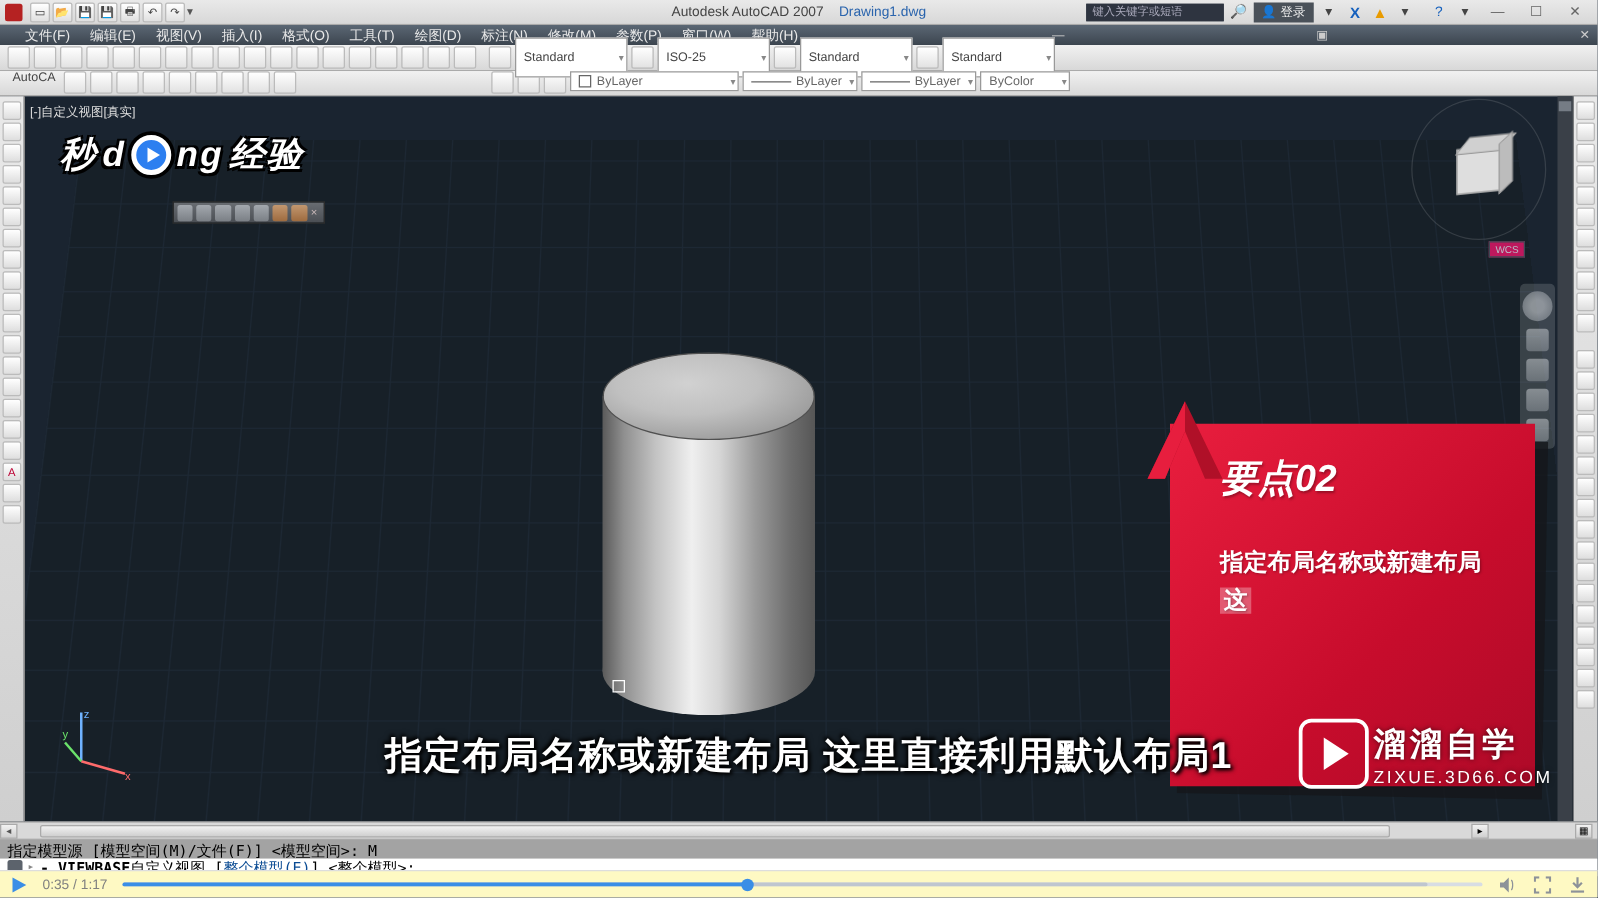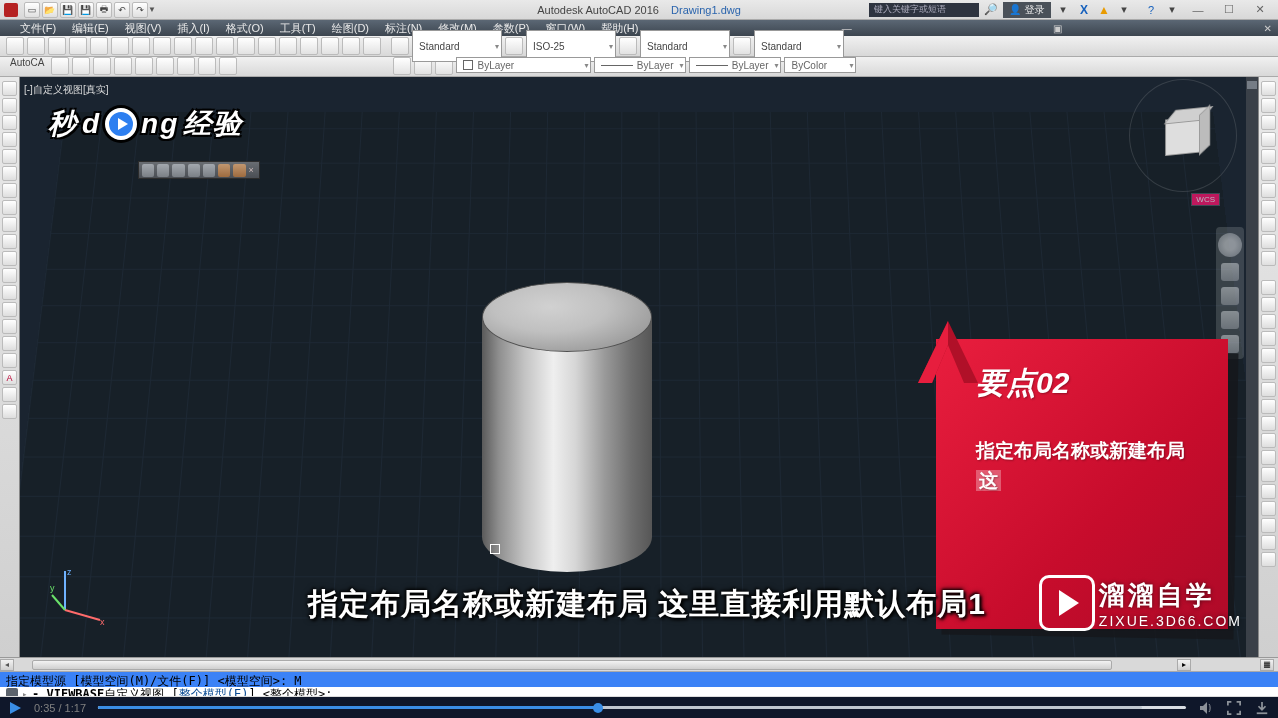--- a/index.html
+++ b/index.html
@@ -95,21 +95,21 @@
 
 
 .vscroll { position:absolute; right:0px; top:0; bottom:0; width:12px; background:#3a4048; }
 .vscroll .thumb { position:absolute; top:4px; left:1px; right:1px; height:8px; background:#757c85; }
 .hscroll { height:14px; background:#d9d9d9; border-top:1px solid #999; display:flex; align-items:center; }
 .hscroll .thumb { margin-left:18px; width:1080px; height:10px; background: linear-gradient(#f2f2f2,#cfcfcf); border:1px solid #aaa; border-radius:2px; }
 .hscroll .arrow { width:14px; height:12px; background: linear-gradient(#f2f2f2,#cfcfcf); border:1px solid #aaa; font-size:8px; color:#555; display:flex; align-items:center; justify-content:center; }
 .hscroll .sym { margin-left:auto; margin-right:4px; width:14px; height:12px; background: linear-gradient(#f2f2f2,#cfcfcf); border:1px solid #aaa; font-size:8px; display:flex; align-items:center; justify-content:center; }
 
 
-.cmdline { height:16px; background:#3b82f6; border-top:1px solid #aaa; font-family: "SimSun","Consolas",monospace; font-size:12px; color:#000; padding:1px 6px; white-space:nowrap; overflow:hidden; }
+.cmdline { height:16px; background:#a3a3a3; border-top:1px solid #aaa; font-family: "SimSun","Consolas",monospace; font-size:12px; color:#000; padding:1px 6px; white-space:nowrap; overflow:hidden; }
 .cmdline2 { height:14px; background:#fff; font-family: "SimSun","Consolas",monospace; font-size:12px; color:#000; padding:0 6px; display:flex; align-items:center; white-space:nowrap; overflow:hidden; }
 .cmdline2 .cmdprompt { color:#000; font-weight:bold; }
 .cmdline2 .hlink { color:#0a4b93; text-decoration:underline dotted; }
 .cmdicon { display:inline-block; width:12px; height:12px; background:#5c636c; border-radius:2px; margin-right:4px; vertical-align:middle; }
 .cmdchev { display:inline-block; width:10px; font-size:9px; color:#888; }
 
 
 .cardwrap { position:absolute; right:30px; top:262px; width:292px; height:290px; pointer-events:none; }
 .card-shadow { position:absolute; left:8px; top:12px; right:-8px; bottom:-8px; background:#15161a; opacity:.8; transform: rotate(1deg); }
 .card { position:absolute; inset:0; background: linear-gradient(135deg,#e91e3e 0%, #c70c2c 60%, #ae0a28 100%); color:#fff; padding: 24px 28px 24px 40px; }
@@ -129,21 +129,21 @@
 
 
 .watermark { position:absolute; right:16px; bottom:26px; display:flex; align-items:center; gap:4px; color:#fff; pointer-events:none; text-shadow:0 0 4px rgba(0,0,0,.6); }
 .watermark .wicon { width:56px; height:56px; border:3px solid #fff; border-radius:10px; display:flex; align-items:center; justify-content:center; }
 .watermark .wicon::after { content:""; border-left:20px solid #fff; border-top:13px solid transparent; border-bottom:13px solid transparent; margin-left:5px; }
 .watermark .wt { display:flex; flex-direction:column; }
 .watermark .wt .l1 { font-size:26px; font-weight:700; letter-spacing:3px; }
 .watermark .wt .l2 { font-size:14px; letter-spacing:2px; }
 
 
-.player { position:absolute; left:0; right:0; bottom:0; height:22px; background:#0f172a; border-top:1px solid #ddd; display:flex; align-items:center; padding:0 8px; gap:12px; }
+.player { position:absolute; left:0; right:0; bottom:0; height:22px; background:#fef9c3; border-top:1px solid #ddd; display:flex; align-items:center; padding:0 8px; gap:12px; }
 .player .play { width:14px; height:14px; display:flex; align-items:center; justify-content:center; cursor:pointer; }
 .player .play svg { fill:#3a8ee6; }
 .player .time { font-size:11px; color:#808080; }
 .player .bar { flex:1; height:3px; background:#d8dde3; position:relative; border-radius:2px; }
 .player .bar .buf { position:absolute; left:0; top:0; bottom:0; width:96%; background:#bfc6cf; border-radius:2px; }
 .player .bar .prog { position:absolute; left:0; top:0; bottom:0; width:46%; background:#3a8ee6; border-radius:2px; }
 .player .bar .knob { position:absolute; left:46%; top:50%; width:10px; height:10px; background:#3a8ee6; border-radius:50%; transform:translate(-50%,-50%); }
 .player .ric { width:16px; height:16px; display:flex; align-items:center; justify-content:center; cursor:pointer; color:#8d9299; }
 </style>
 </head>
@@ -153,21 +153,21 @@
   <div class="logo"></div>
   <div class="qbtn">▭</div>
   <div class="qbtn">📂</div>
   <div class="qbtn">💾</div>
   <div class="qbtn">💾</div>
   <div class="qbtn">🖶</div>
   <div class="qbtn">↶</div>
   <div class="qbtn">↷</div>
   <span class="tdown">▼</span>
   <div class="title">
-    <span>Autodesk AutoCAD 2016</span>
+    <span>Autodesk AutoCAD 2007</span>
     &nbsp;&nbsp;
     <span class="fname">Drawing1.dwg</span>
   </div>
   <div class="right">
     <div class="search">
         <span title="键入关键字或短语">键入关键字或短语</span>
       </div>
     <div class="ibtn">🔎</div>
     <div class="login">👤 <span>登录</span></div>
     <div class="ibtn">▾</div>

